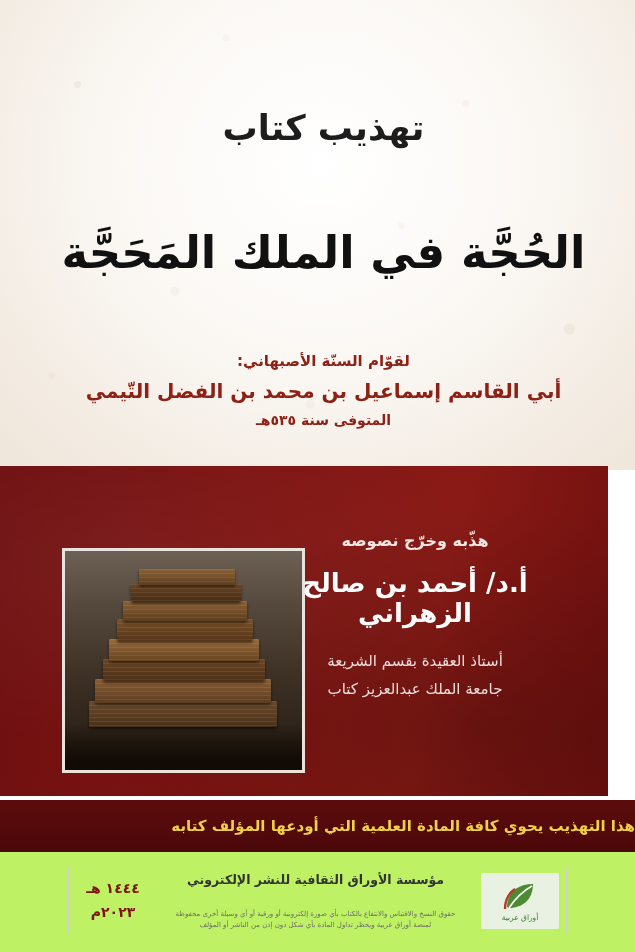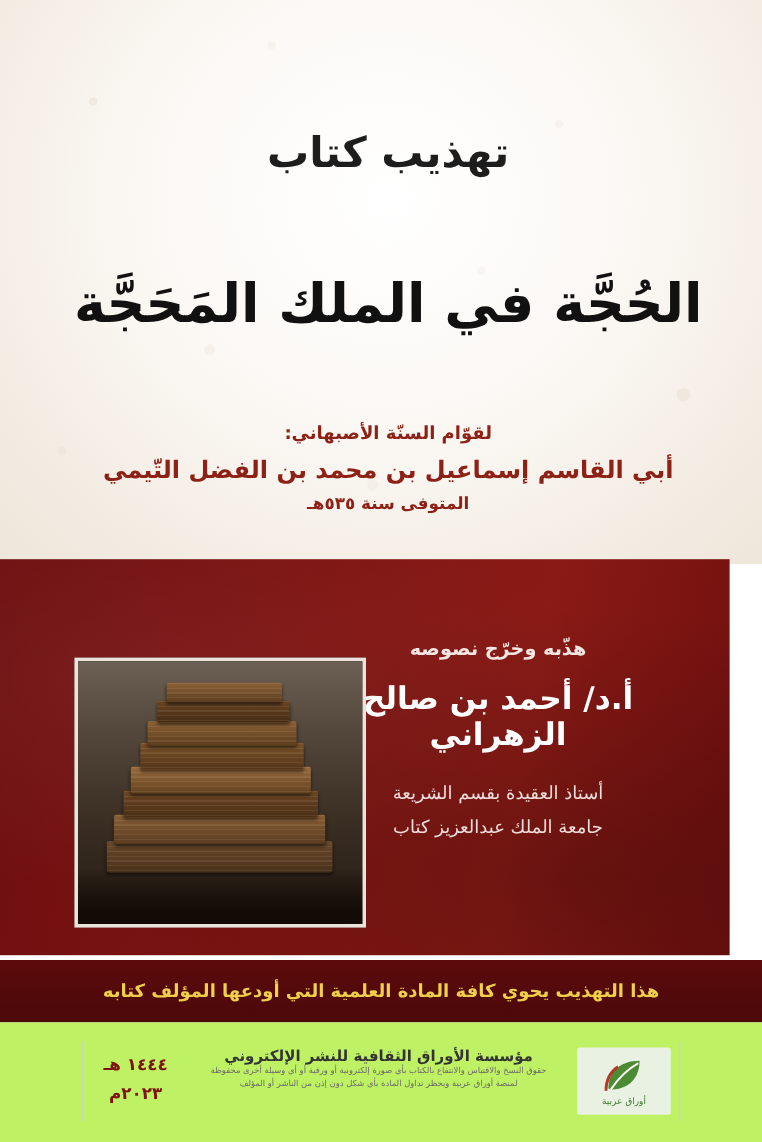--- a/index.html
+++ b/index.html
@@ -208,21 +208,20 @@
   
   .banner {
     position: absolute;
     left: 0;
     top: 800px;
     width: 635px;
     height: 52px;
     background: linear-gradient(180deg, #5c0b0c 0%, #4b0809 100%);
     display: flex;
     align-items: center;
-    justify-content: center;
   }
   .banner-text {
     font-size: 15px;
     font-weight: bold;
     color: #f0cf4a;
     text-align: center;
   }
 
   
   .footer {
@@ -257,21 +256,21 @@
   }
   .footer-pub {
     flex: 1;
     padding: 4px 12px 0 12px;
     text-align: center;
   }
   .pub-name {
     font-size: 12.5px;
     font-weight: bold;
     color: #333333;
-    margin-bottom: 0;
+    margin-bottom: 22px;
   }
   .pub-rights {
     font-size: 7px;
     color: #6a6a6a;
     line-height: 1.6;
   }
   .footer-logo {
     width: 92px;
     border-right: 1px solid #cfcfcf;
     display: flex;

